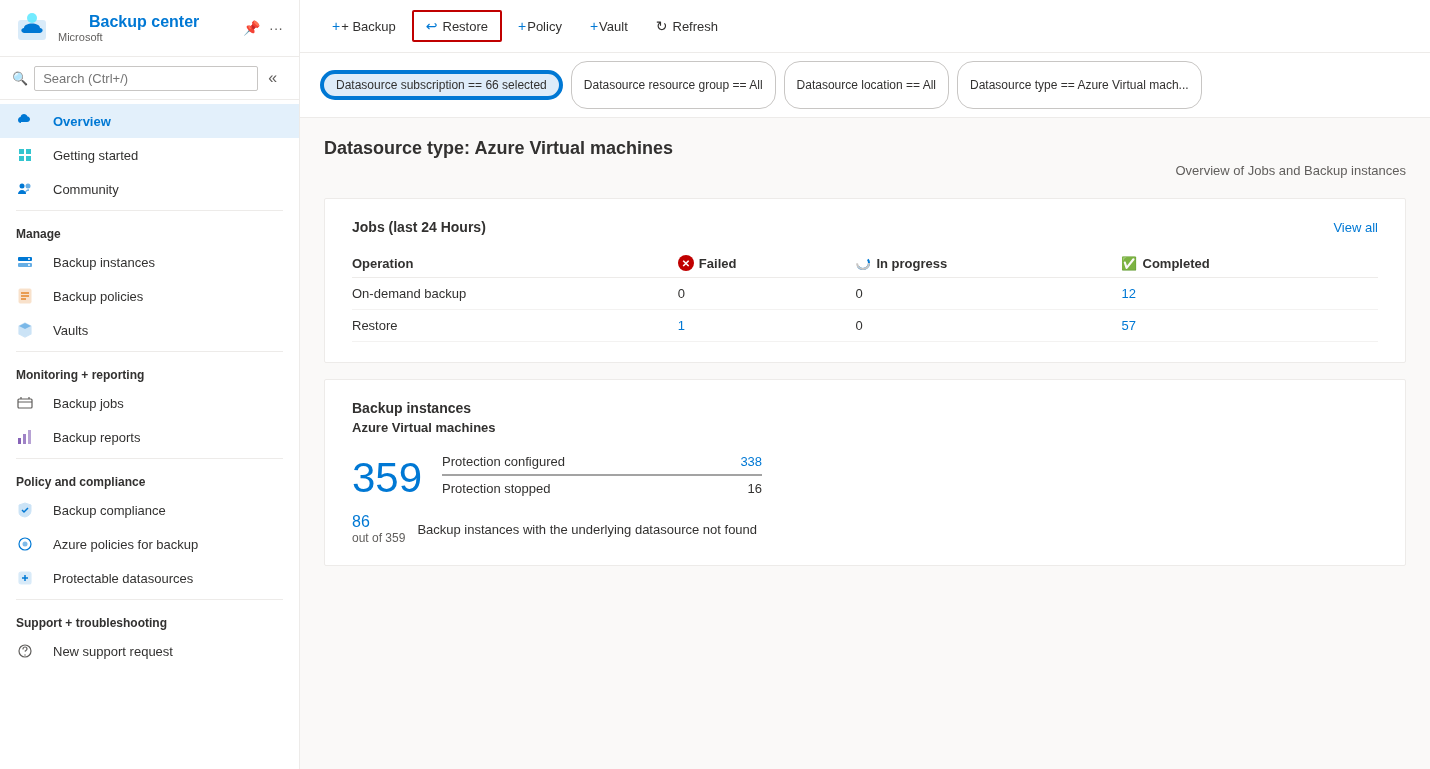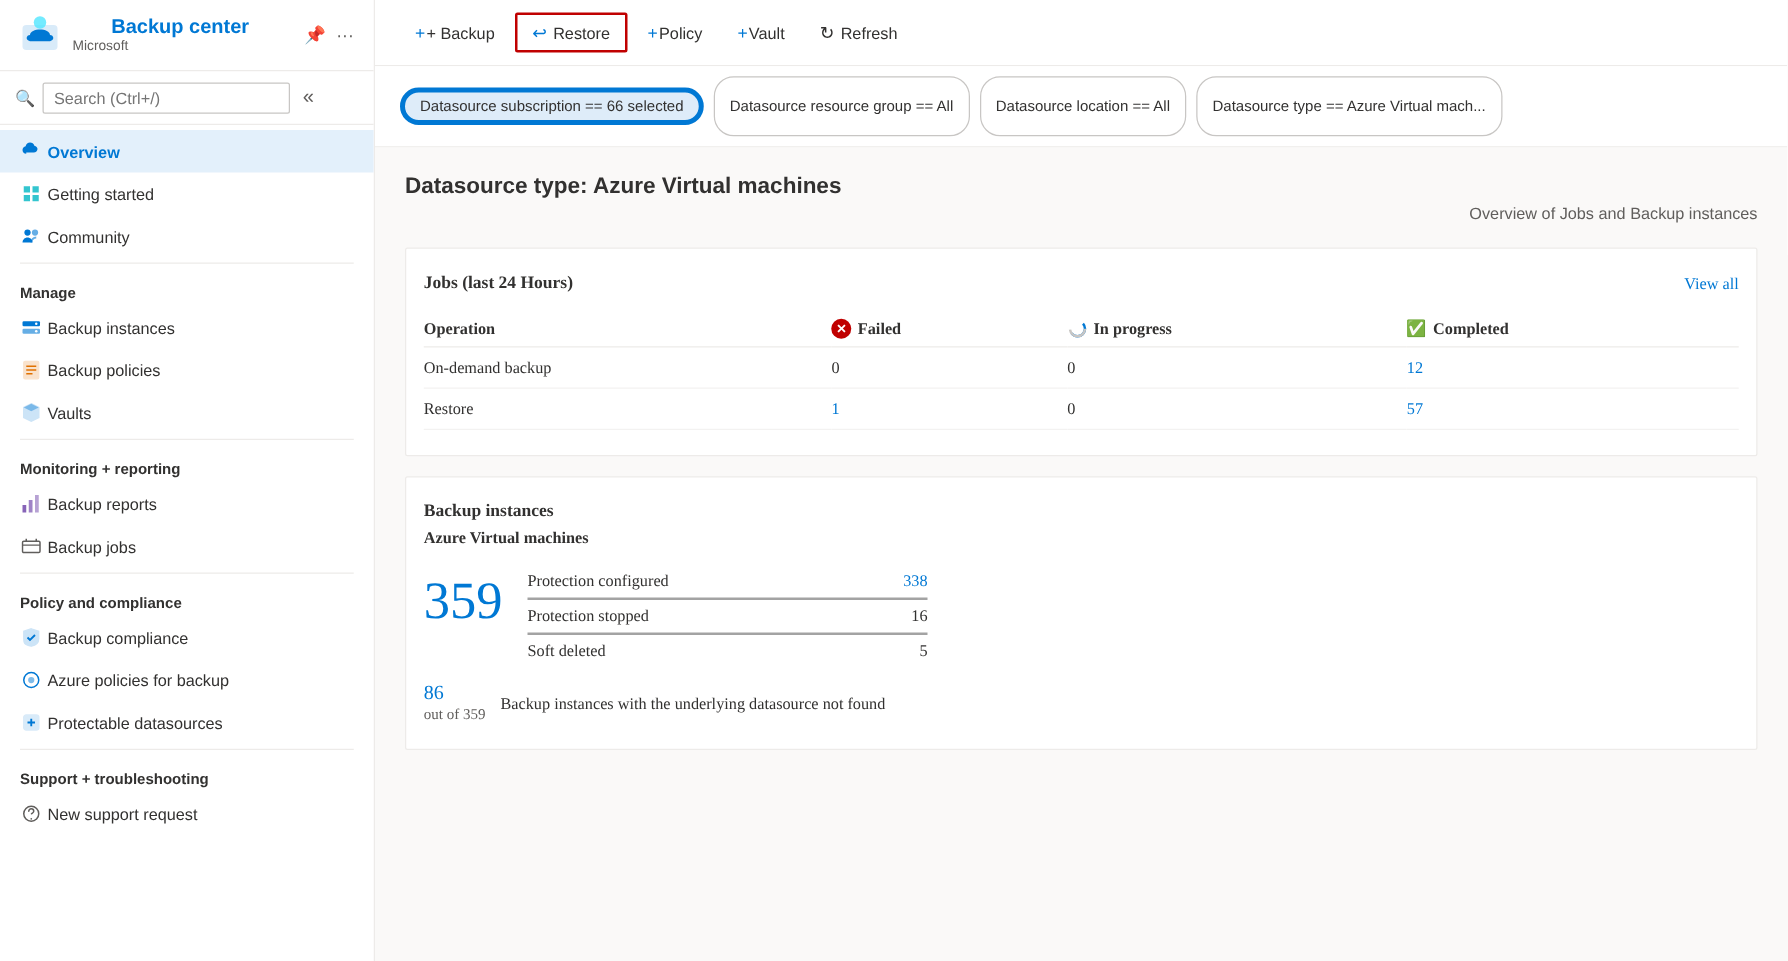--- a/index.html
+++ b/index.html
@@ -68,21 +68,21 @@
       padding: 4px;
     }
 
     .sidebar-nav { padding: 4px 0; flex: 1; }
 
     .nav-item {
       display: flex;
       align-items: center;
       padding: 8px 16px;
       cursor: pointer;
-      gap: 4px;
+      gap: 19px;
       color: #323130;
       font-size: 13px;
     }
     .nav-item.active { background: #e3f0fb; color: #0078d4; font-weight: 600; }
 
     .nav-section-label {
       padding: 12px 16px 4px 16px;
       font-size: 12px;
       font-weight: 600;
       color: #323130;
@@ -196,23 +196,22 @@
       font-size: 13px;
       color: #605e5c;
       margin-bottom: 20px;
       text-align: right;
     }
 
     .card {
       background: #fff;
       border: 1px solid #edebe9;
       border-radius: 2px;
-      padding: 20px 14px;
+      padding: 20px 27px;
       margin-bottom: 16px;
-      font-family: Liberation Serif, serif;
     }
 
     .card-section-title {
       font-size: 14px;
       font-weight: 600;
       color: #323130;
       display: flex;
       justify-content: space-between;
       align-items: center;
       margin-bottom: 14px;
@@ -361,21 +360,21 @@
       <div class="app-subtitle">Microsoft</div>
     </div>
     <div class="sidebar-header-actions">
       <span style="cursor:pointer;color:#605e5c;font-size:14px;">📌</span>
       <span style="cursor:pointer;color:#605e5c;font-size:14px;">···</span>
     </div>
   </div>
 
   <div class="sidebar-search">
     <span style="color:#605e5c;font-size:13px;">🔍</span>
-    <input type="text" style="border: 1px solid rgb(200, 198, 196); border-radius: 2px; padding: 4px 8px; font-size: 13px; width: 198px; color: rgb(96, 94, 92);" placeholder="Search (Ctrl+/)">
+    <input type="text" style="border: 1px solid rgb(200, 198, 196); border-radius: 2px; padding: 4px 8px; font-size: 13px; width: 224px; color: rgb(96, 94, 92);" placeholder="Search (Ctrl+/)">
     <span class="sidebar-collapse-btn">«</span>
   </div>
 
   <div class="sidebar-nav">
 
     <div class="nav-item active">
       <span class="nav-icon">
         <svg width="16" height="16" viewBox="0 0 16 16">
             <path d="M4 10C2.3 10 1 8.7 1 7c0-1.5 1.1-2.8 2.5-3 .3-1.7 1.8-3 3.5-3 1.6 0 3 1 3.5 2.5C12 3.7 13 4.8 13 6.2c0 1.5-1.3 2.8-3 2.8H4z" fill="#0078d4"></path>
           </svg>
@@ -436,37 +435,37 @@
       </span>
       <span>Vaults</span>
     </div>
 
     <hr class="nav-section-divider">
     <div class="nav-section-label">Monitoring + reporting</div>
 
     <div class="nav-item">
       <span class="nav-icon">
         <svg width="16" height="16" viewBox="0 0 16 16">
-            <rect x="1" y="9" width="3" height="6" fill="#8764b8"></rect>
-            <rect x="6" y="5" width="3" height="10" fill="#8764b8" opacity="0.8"></rect>
-            <rect x="11" y="1" width="3" height="14" fill="#8764b8" opacity="0.6"></rect>
-          </svg>
-      </span>
-      <span>Backup reports</span>
-    </div>
-    <div class="nav-item">
-      <span class="nav-icon">
-        <svg width="16" height="16" viewBox="0 0 16 16">
             <rect x="1" y="4" width="14" height="9" rx="1" fill="none" stroke="#605e5c" stroke-width="1.2"></rect>
             <line x1="1" y1="7" x2="15" y2="7" stroke="#605e5c" stroke-width="1"></line>
             <line x1="4" y1="4" x2="4" y2="2" stroke="#605e5c" stroke-width="1.2"></line>
             <line x1="12" y1="4" x2="12" y2="2" stroke="#605e5c" stroke-width="1.2"></line>
           </svg>
       </span>
       <span>Backup jobs</span>
+    </div>
+    <div class="nav-item">
+      <span class="nav-icon">
+        <svg width="16" height="16" viewBox="0 0 16 16">
+            <rect x="1" y="9" width="3" height="6" fill="#8764b8"></rect>
+            <rect x="6" y="5" width="3" height="10" fill="#8764b8" opacity="0.8"></rect>
+            <rect x="11" y="1" width="3" height="14" fill="#8764b8" opacity="0.6"></rect>
+          </svg>
+      </span>
+      <span>Backup reports</span>
     </div>
 
     <hr class="nav-section-divider">
     <div class="nav-section-label">Policy and compliance</div>
 
     <div class="nav-item">
       <span class="nav-icon">
         <svg width="16" height="16" viewBox="0 0 16 16">
             <path d="M8 1l6 2v6c0 3.3-2.7 5.4-6 6C2 14 2 12 2 9V3z" fill="#0078d4" opacity="0.2" stroke="#0078d4" stroke-width="1"></path>
             <polyline points="5,8 7,10 11,6" stroke="#0078d4" stroke-width="1.5" fill="none"></polyline>
@@ -616,24 +615,20 @@
         <div class="big-number">359</div>
         <div class="instances-details">
           <div class="instances-detail-row">
             <span>Protection configured</span>
             <span class="num-blue">338</span>
           </div>
           <div class="instances-detail-row">
             <span>Protection stopped</span>
             <span class="num-normal">16</span>
           </div>
-          <div class="instances-detail-row">
-            <span>Soft deleted</span>
-            <span class="num-normal">5</span>
-          </div>
         </div>
       </div>
       <div class="instances-bottom">
         <div>
           <div class="instances-bottom-num">86</div>
           <div class="instances-bottom-sub">out of 359</div>
         </div>
         <div class="instances-bottom-desc">Backup instances with the underlying datasource not found</div>
       </div>
     </div>

